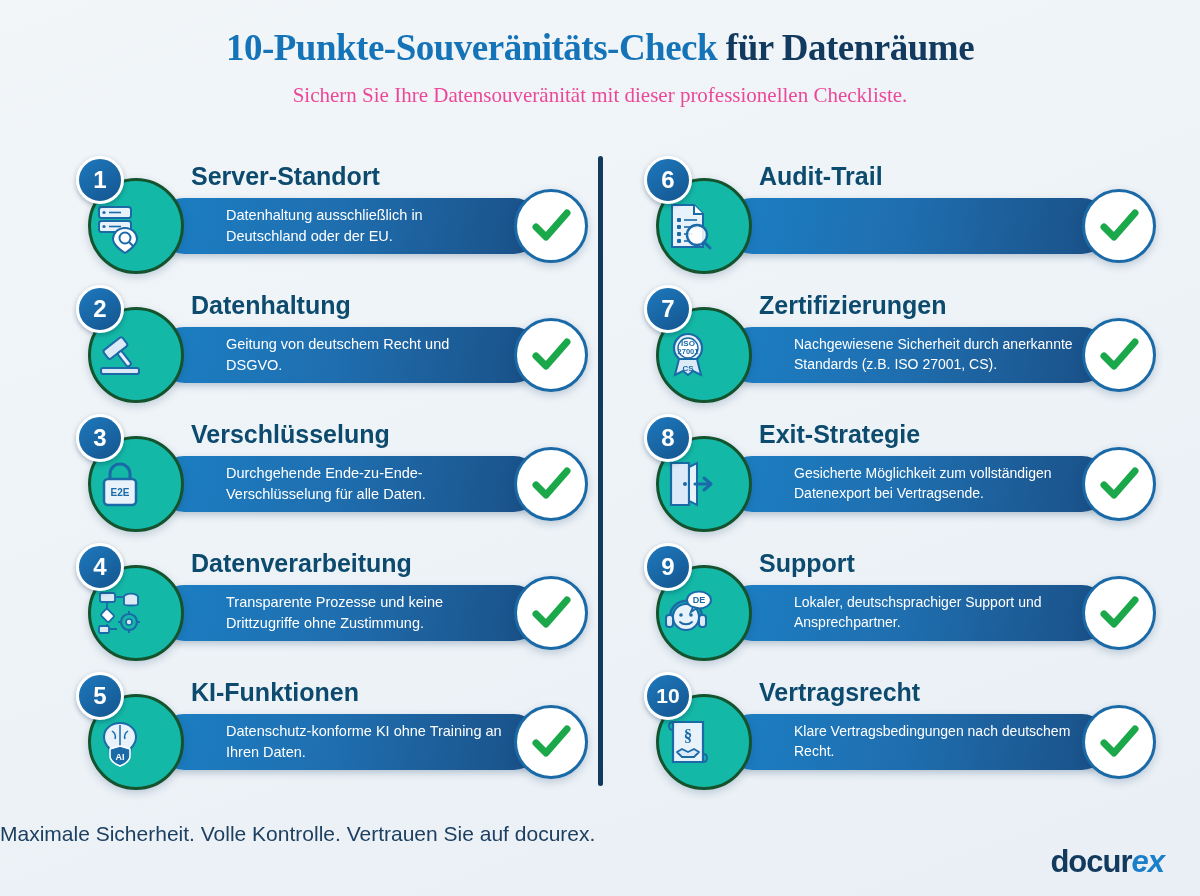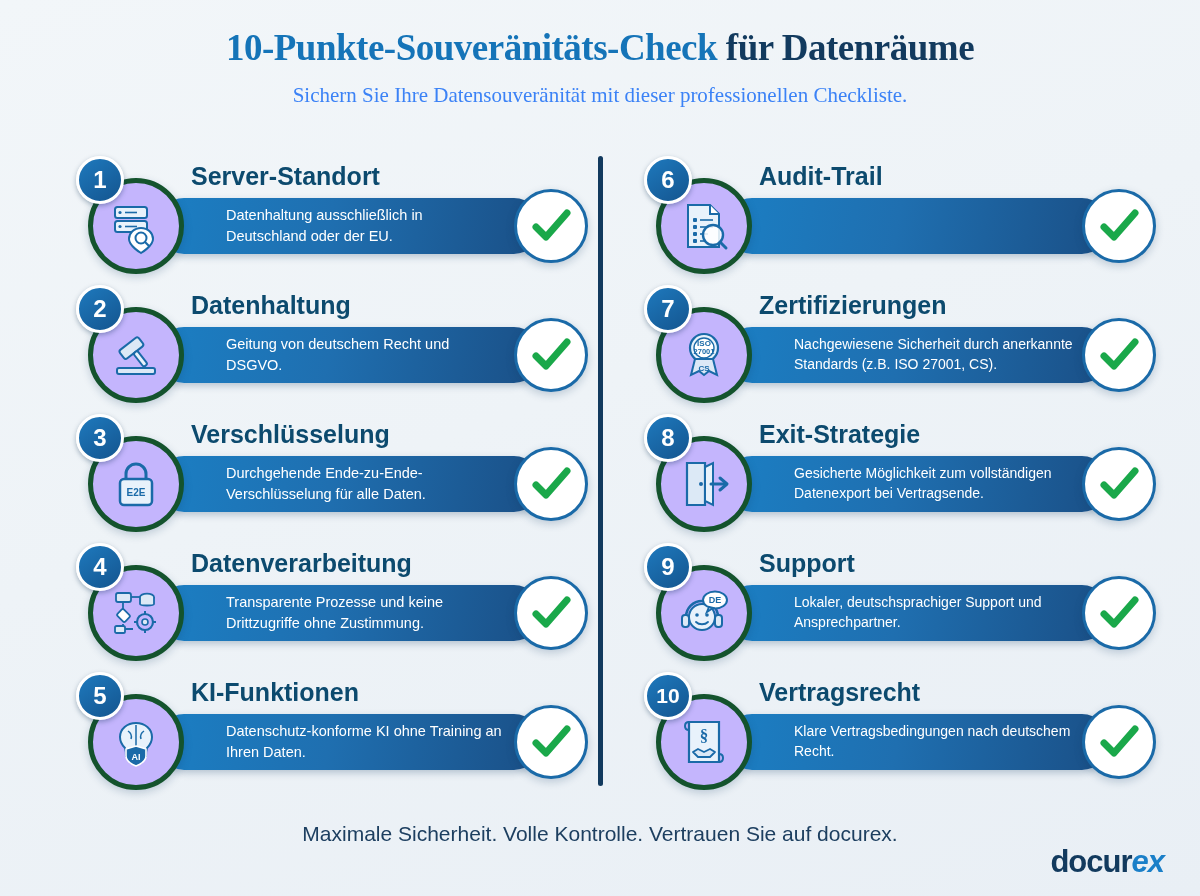--- a/index.html
+++ b/index.html
@@ -27,21 +27,21 @@
     font-weight: bold;
     letter-spacing: -0.5px;
     line-height: 1.1;
     white-space: nowrap;
   }
   .title .accent { color: #1574b8; }
   .title .dark { color: #123a5e; }
   .subtitle {
     margin-top: 14px;
     font-size: 21px;
-    color: #3b82f6;
+    color: #ec4899;
     font-weight: normal;
   }
 
   
   .columns {
     position: absolute;
     top: 150px;
     left: 0;
     width: 1200px;
     display: flex;
@@ -122,26 +122,26 @@
   .badge.wide { font-size: 21px; }
 
   
   .icon-circle {
     position: absolute;
     left: 52px;
     top: 28px;
     width: 96px;
     height: 96px;
     border-radius: 50%;
-    background: #c4b5fd;
-    border: 5px solid #14532d;
+    background: #14b8a6;
+    border: 3px solid #14532d;
     box-shadow: 0 3px 8px rgba(20,60,100,0.22);
     display: flex;
     align-items: center;
-    justify-content: center;
+    justify-content: flex-start;
     z-index: 4;
     box-sizing: border-box;
   }
   .icon-circle svg { display: block; }
 
   
   .check {
     position: absolute;
     left: 478px;
     top: 39px;
@@ -157,21 +157,21 @@
     z-index: 6;
     box-sizing: border-box;
   }
 
   
   .footer-text {
     position: absolute;
     top: 822px;
     left: 0;
     width: 1200px;
-    text-align: center;
+    text-align: left;
     font-size: 21px;
     color: #1d3f60;
   }
   .logo {
     position: absolute;
     right: 36px;
     bottom: 16px;
     font-size: 31px;
     font-weight: bold;
     letter-spacing: -1px;

